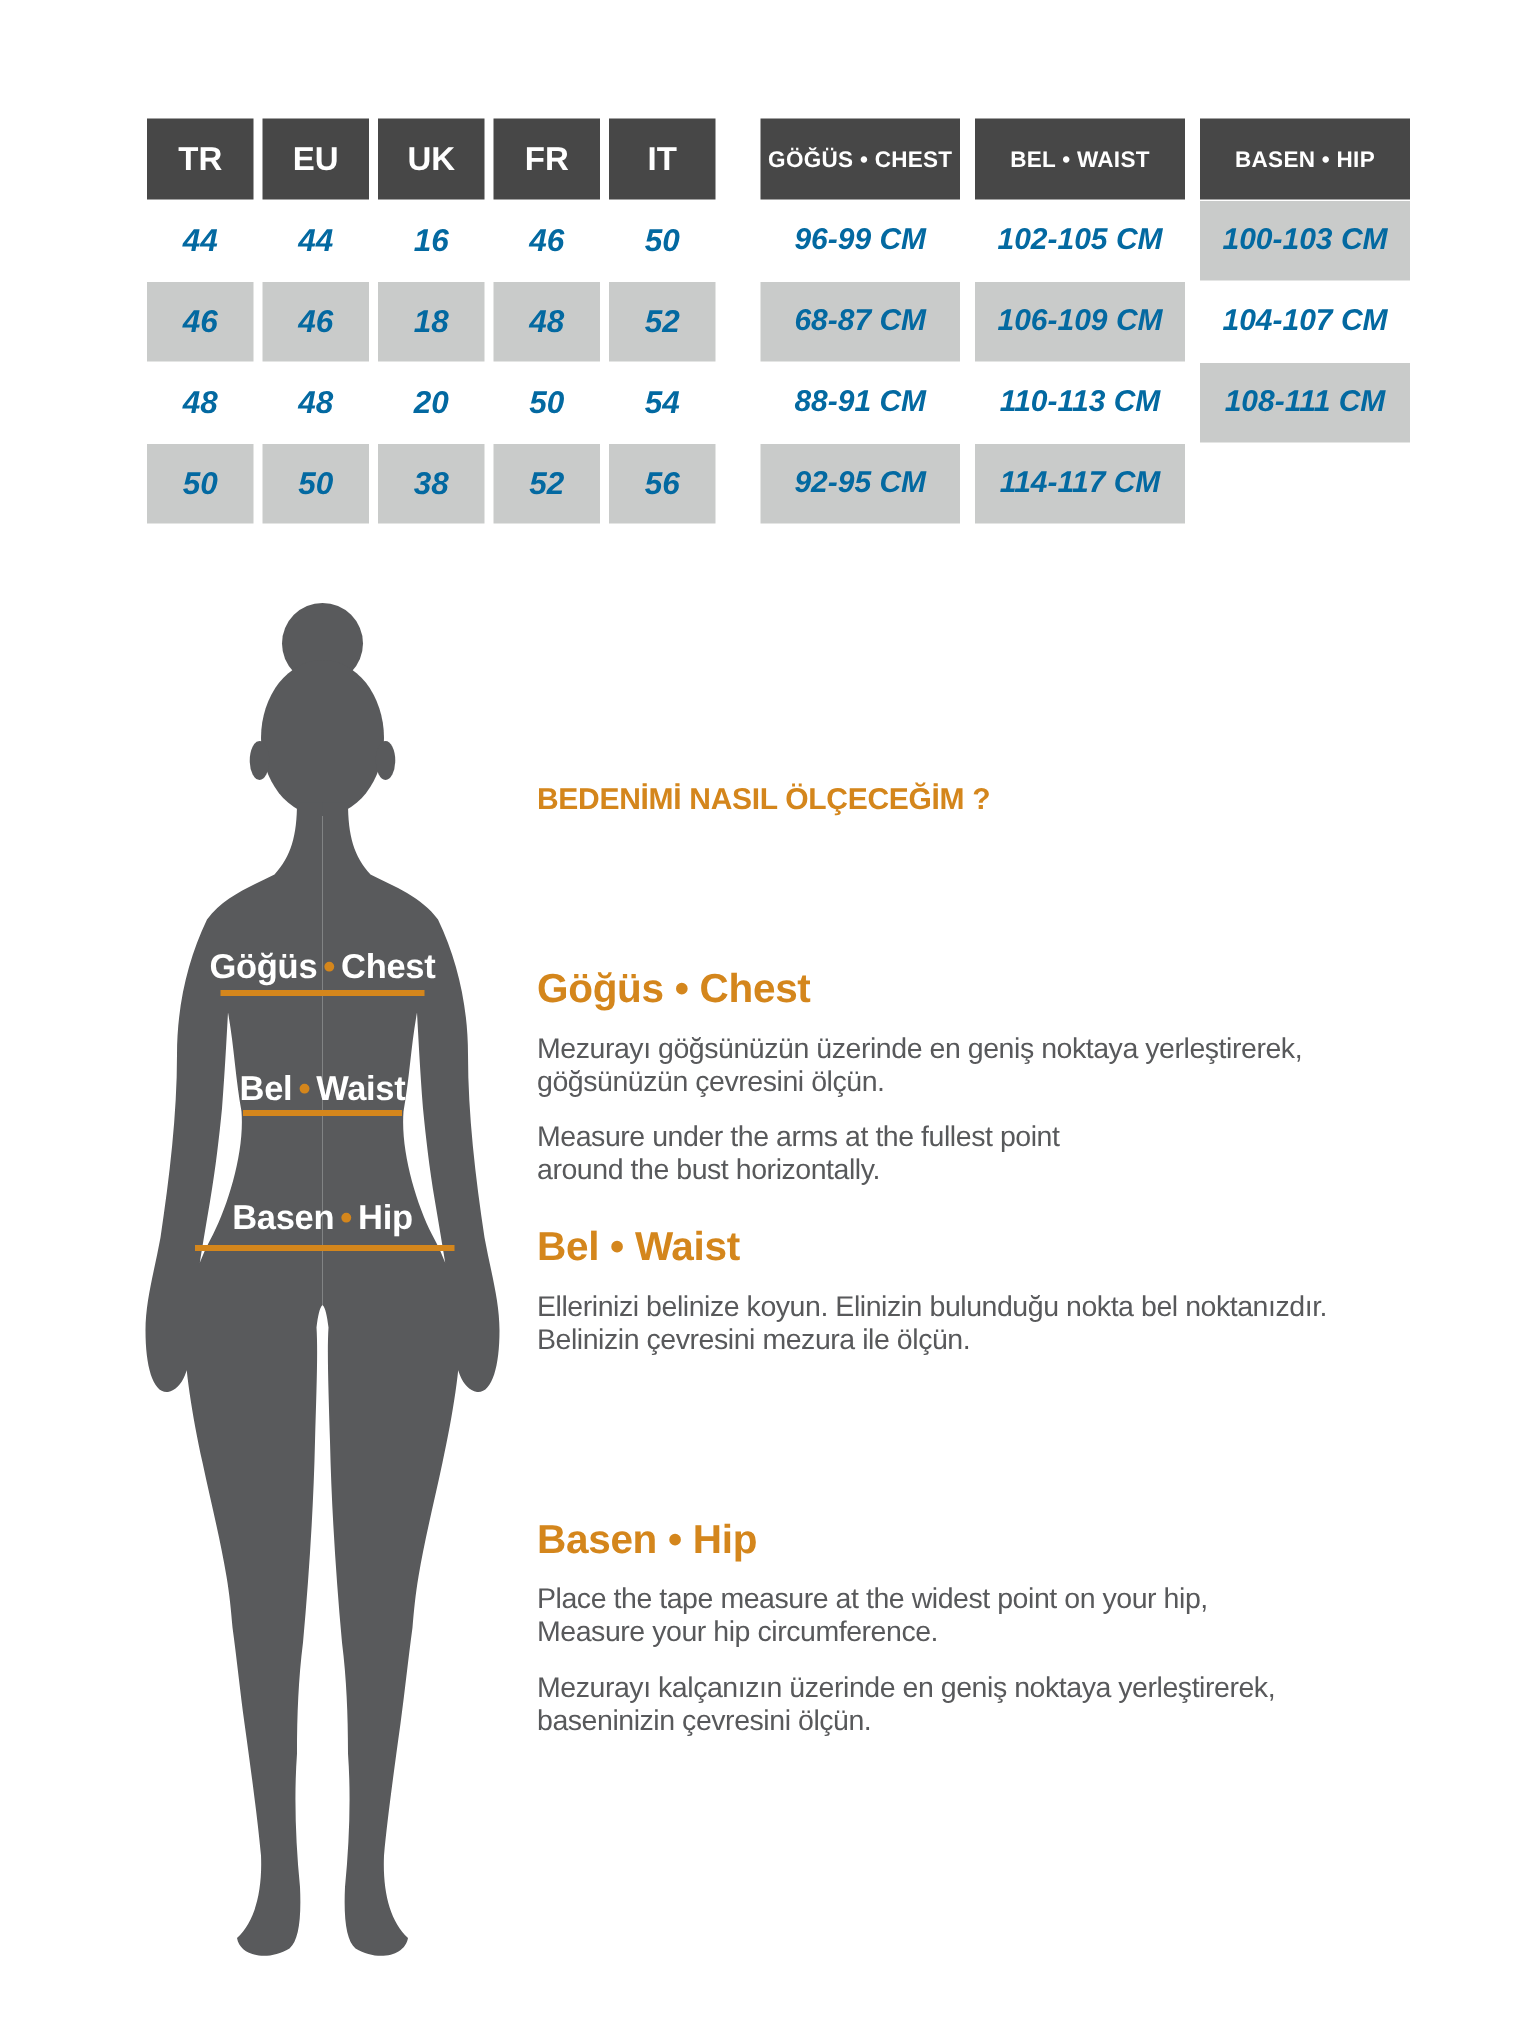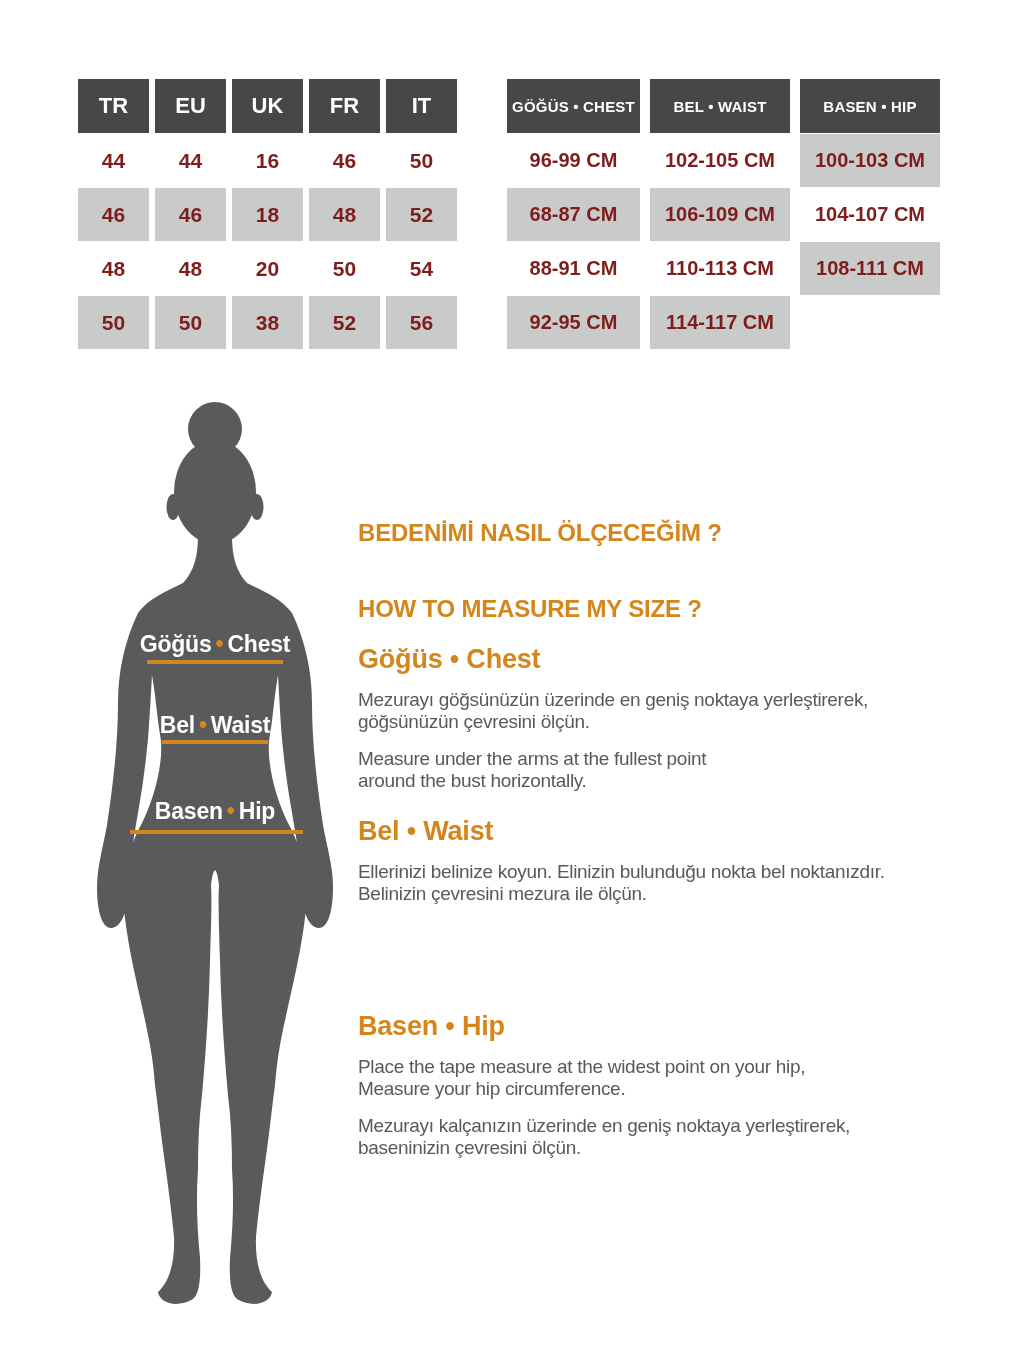--- a/index.html
+++ b/index.html
@@ -10,24 +10,24 @@
     position:relative;
     overflow:hidden;
   }
   .page { position:absolute; left:0; top:0; width:1020px; height:1360px; }
 
   
   .tbl { position:absolute; display:grid; row-gap:1px; }
   .cell { display:flex; align-items:center; justify-content:center; white-space:nowrap; }
   .hd   { background:#474747; color:#ffffff; font-weight:bold; }
   .stripe { background:#c9cbca; }
-  .num  { color:#7f1d1d; font-weight:bold; }
+  .num  { color:#0369a1; font-weight:bold;font-style:italic; }
 
   #sizeTable {
-    left:78px; top:79px;
+    left:98px; top:79px;
     grid-template-columns:repeat(5, 71px);
     grid-template-rows:54px repeat(4, 53px);
     column-gap:6px;
     font-size:21px;
   }
   #sizeTable .hd { font-size:22px; }
 
   #measureTable {
     left:507px; top:79px;
     grid-template-columns:133px 140px 140px;
@@ -55,21 +55,21 @@
   #line-chest  { left:147px; top:660px; width:136px; }
   #label-waist { top:712px; }
   #line-waist  { left:162px; top:740px; width:106px; }
   #label-hip   { top:798px; }
   #line-hip    { left:130px; top:830px; width:173px; }
 
   
   .guide-title {
     position:absolute; left:358px; top:476px;
     color:#d4861c; font-weight:bold;
-    font-size:24px; line-height:38px; letter-spacing:-.2px;
+    font-size:20px; line-height:38px; letter-spacing:-.2px;
     white-space:pre-line;
   }
   .section { position:absolute; left:358px; width:655px; color:#58595b; }
   .section h2 {
     margin:0 0 8px 0; color:#d4861c;
     font-size:27px; line-height:30px; font-weight:bold; letter-spacing:-.2px;
   }
   .section p {
     margin:15px 0 13px 0;
     font-size:19px; line-height:22px; letter-spacing:-.3px;
@@ -186,21 +186,20 @@
   </div>
   <div class="fig-line" id="line-waist"></div>
 
   <div class="fig-label" id="label-hip">
     <span>Basen</span><span class="dot">•</span><span>Hip</span>
   </div>
   <div class="fig-line" id="line-hip"></div>
 
   <div class="guide-title">
     <div>BEDENİMİ NASIL ÖLÇECEĞİM ?</div>
-    <div>HOW TO MEASURE MY SIZE ?</div>
   </div>
 
   <div class="section" id="section-chest">
     <h2>Göğüs • Chest</h2>
     <p>Mezurayı göğsünüzün üzerinde en geniş noktaya yerleştirerek,
 göğsünüzün çevresini ölçün.</p>
     <p>Measure under the arms at the fullest point
 around the bust horizontally.</p>
   </div>
 

